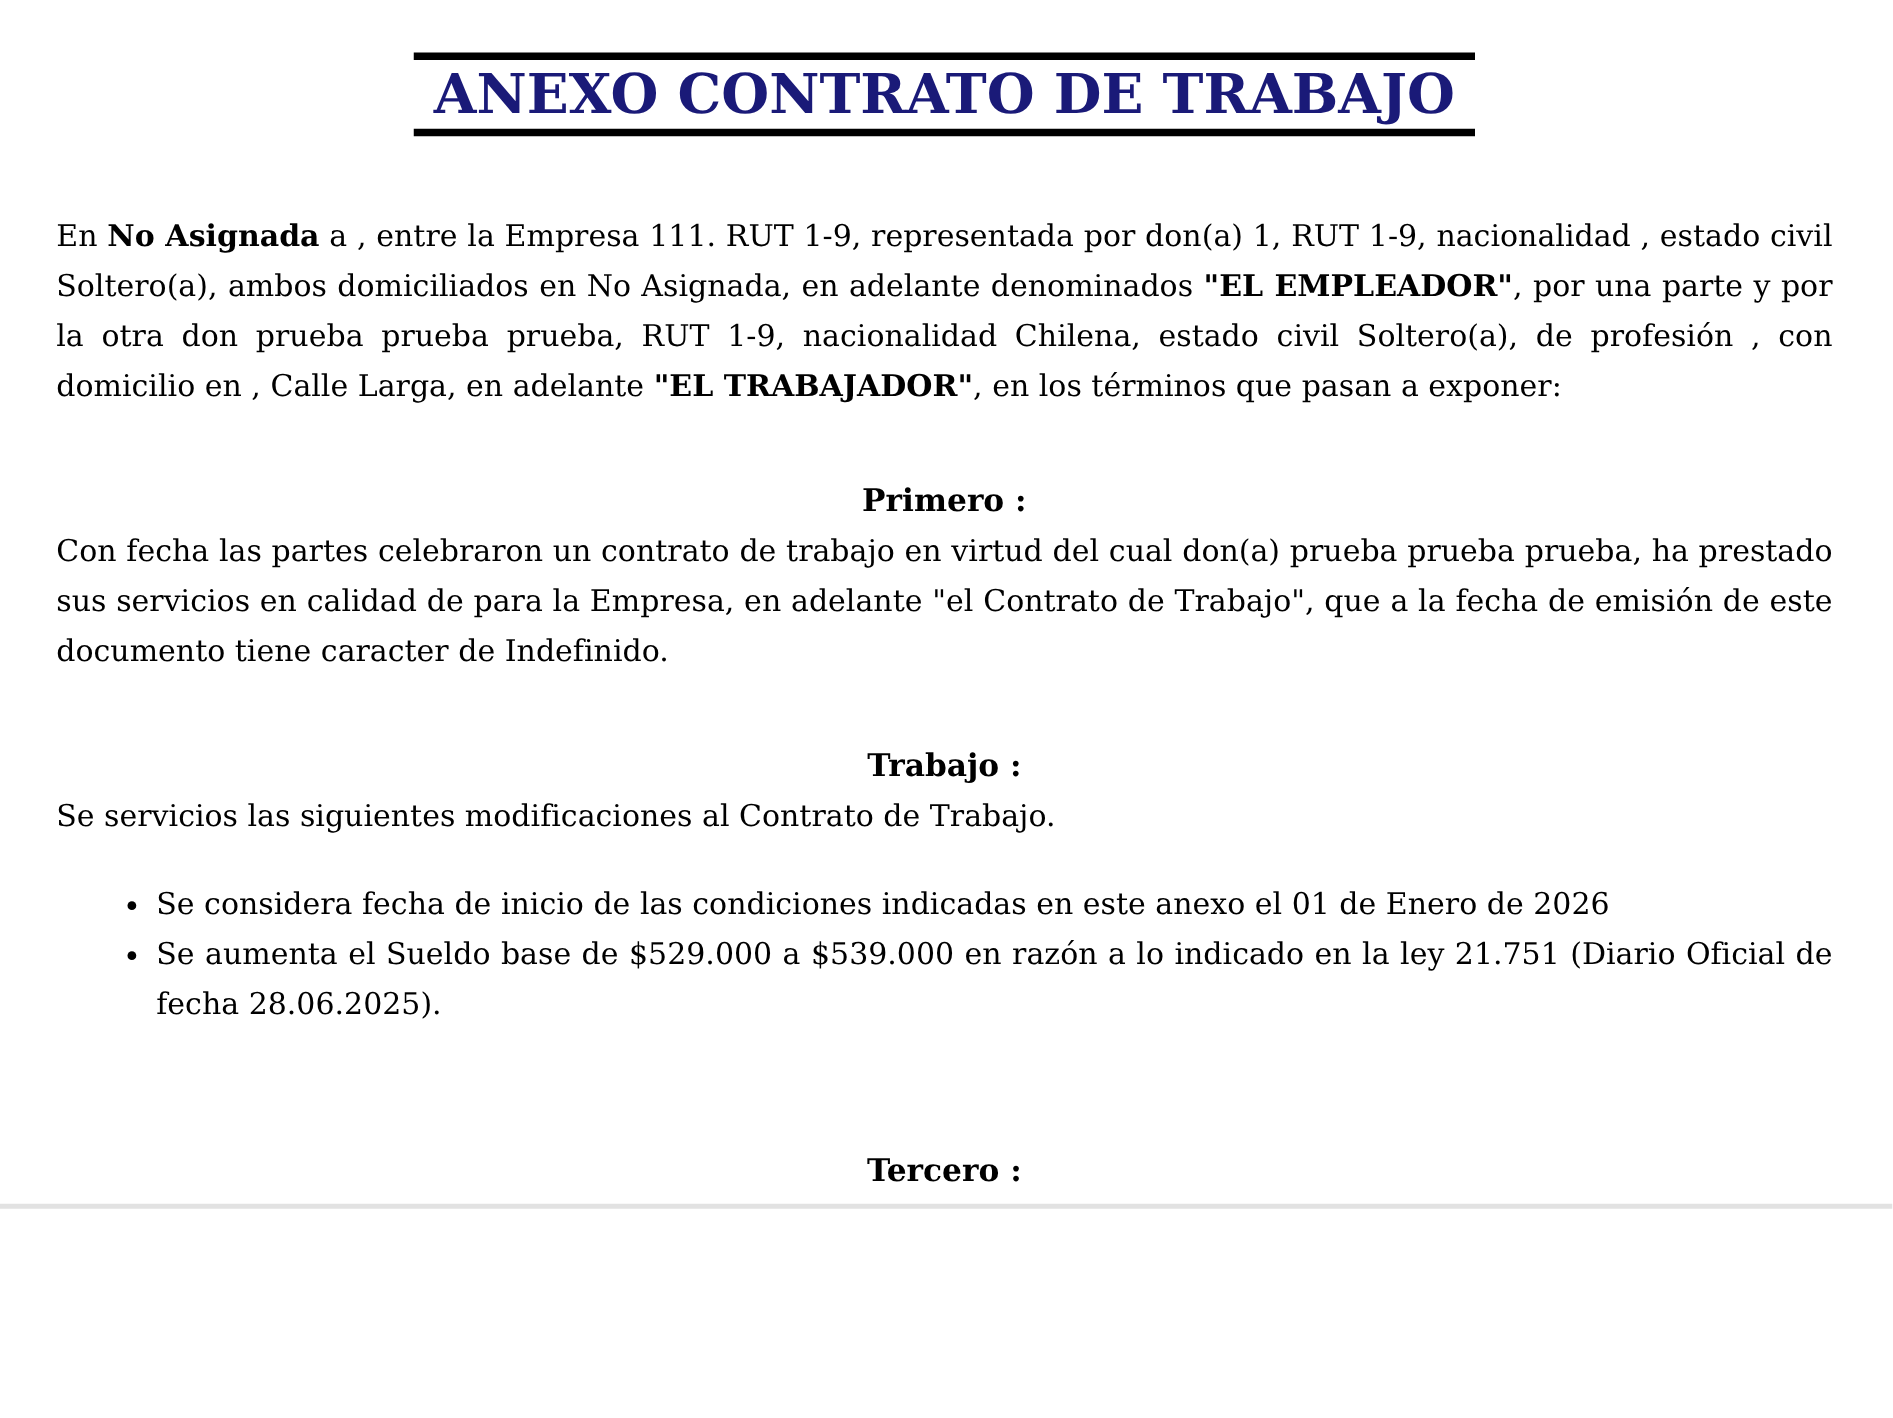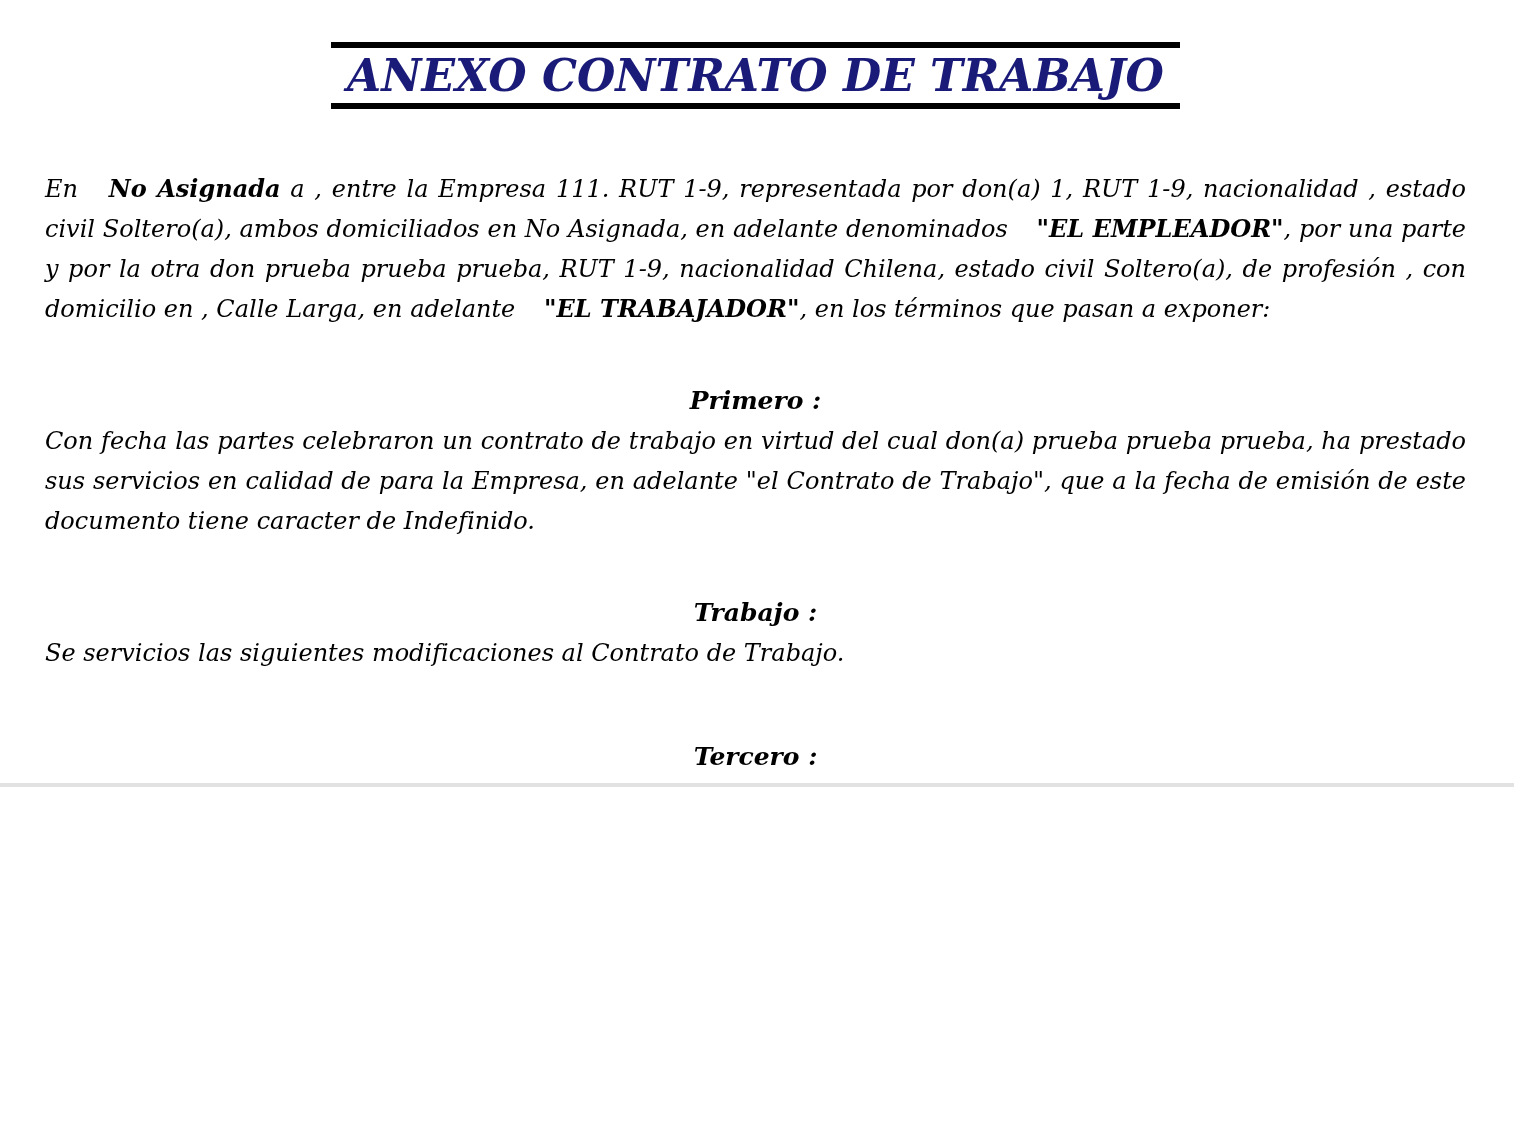--- a/index.html
+++ b/index.html
@@ -17,21 +17,20 @@
     height:1134px;
     overflow:hidden;
     font-family:"DejaVu Serif","Liberation Serif",serif;
     color:var(--body-text);
   }
   .page{
     width:1514px;
     padding:42px 48px 0 45px;
     font-size:24px;
     line-height:40px;
-    font-style:italic;
   }
   .title-wrap{
     text-align:center;
   }
   .doc-title{
     display:inline-block;
     margin:0;
     border-top:6px solid var(--title-rule);
     border-bottom:6px solid var(--title-rule);
     padding:4px 16px 3px 16px;
@@ -42,53 +41,57 @@
     white-space:nowrap;
   }
   p{margin:0;text-align:justify;}
   .intro{margin-top:60px;}
   .section-heading{
     margin:52px 0 0 0;
     font-size:25px;
     font-weight:bold;
     text-align:center;
   }
-  .section-heading.tercero{margin-top:64px;}
+  .section-heading.tercero{margin-top:94px;}
   .modifications{
     margin:30px 0 0 0;
     padding:0 0 0 78px;
     list-style:disc;
   }
   .modifications li{
     text-align:justify;
     padding-left:2px;
   }
   .bottom-divider{
     width:1514px;
     height:4px;
     background:var(--bottom-divider);
     margin-top:6px;
   }
-  b{font-weight:bold;margin-left:21px;}
+  b{font-weight:bold;}
 </style>
 </head>
 <body>
 
 <div class="page">
 
   <div class="title-wrap">
     <h1 class="doc-title">ANEXO CONTRATO DE TRABAJO</h1>
   </div>
 
   <p class="intro"><span>En </span><b>No Asignada</b><span> a , entre la Empresa 111. RUT 1-9, representada por don(a) 1, RUT 1-9, nacionalidad , estado civil Soltero(a), ambos domiciliados en No Asignada, en adelante denominados </span><b>"EL EMPLEADOR"</b><span>, por una parte y por la otra don prueba prueba prueba, RUT 1-9, nacionalidad Chilena, estado civil Soltero(a), de profesión , con domicilio en , Calle Larga, en adelante </span><b>"EL TRABAJADOR"</b><span>, en los términos que pasan a exponer:</span></p>
 
   <p class="section-heading">Primero :</p>
   <p class="section-body">Con fecha las partes celebraron un contrato de trabajo en virtud del cual don(a) prueba prueba prueba, ha prestado sus servicios en calidad de para la Empresa, en adelante "el Contrato de Trabajo", que a la fecha de emisión de este documento tiene caracter de Indefinido.</p>
 
   <p class="section-heading">Trabajo :</p>
   <p class="section-body">Se servicios las siguientes modificaciones al Contrato de Trabajo.</p>
 
+  <ul class="modifications">
+    <li>Se considera fecha de inicio de las condiciones indicadas en este anexo el 01 de Enero de 2026</li>
+    <li>Se aumenta el Sueldo base de $529.000 a $539.000 en razón a lo indicado en la ley 21.751 (Diario Oficial de fecha 28.06.2025).</li>
+  </ul>
 
   <p class="section-heading tercero">Tercero :</p>
 
 </div>
 
 <div class="bottom-divider"></div>
 
 </body></html>

